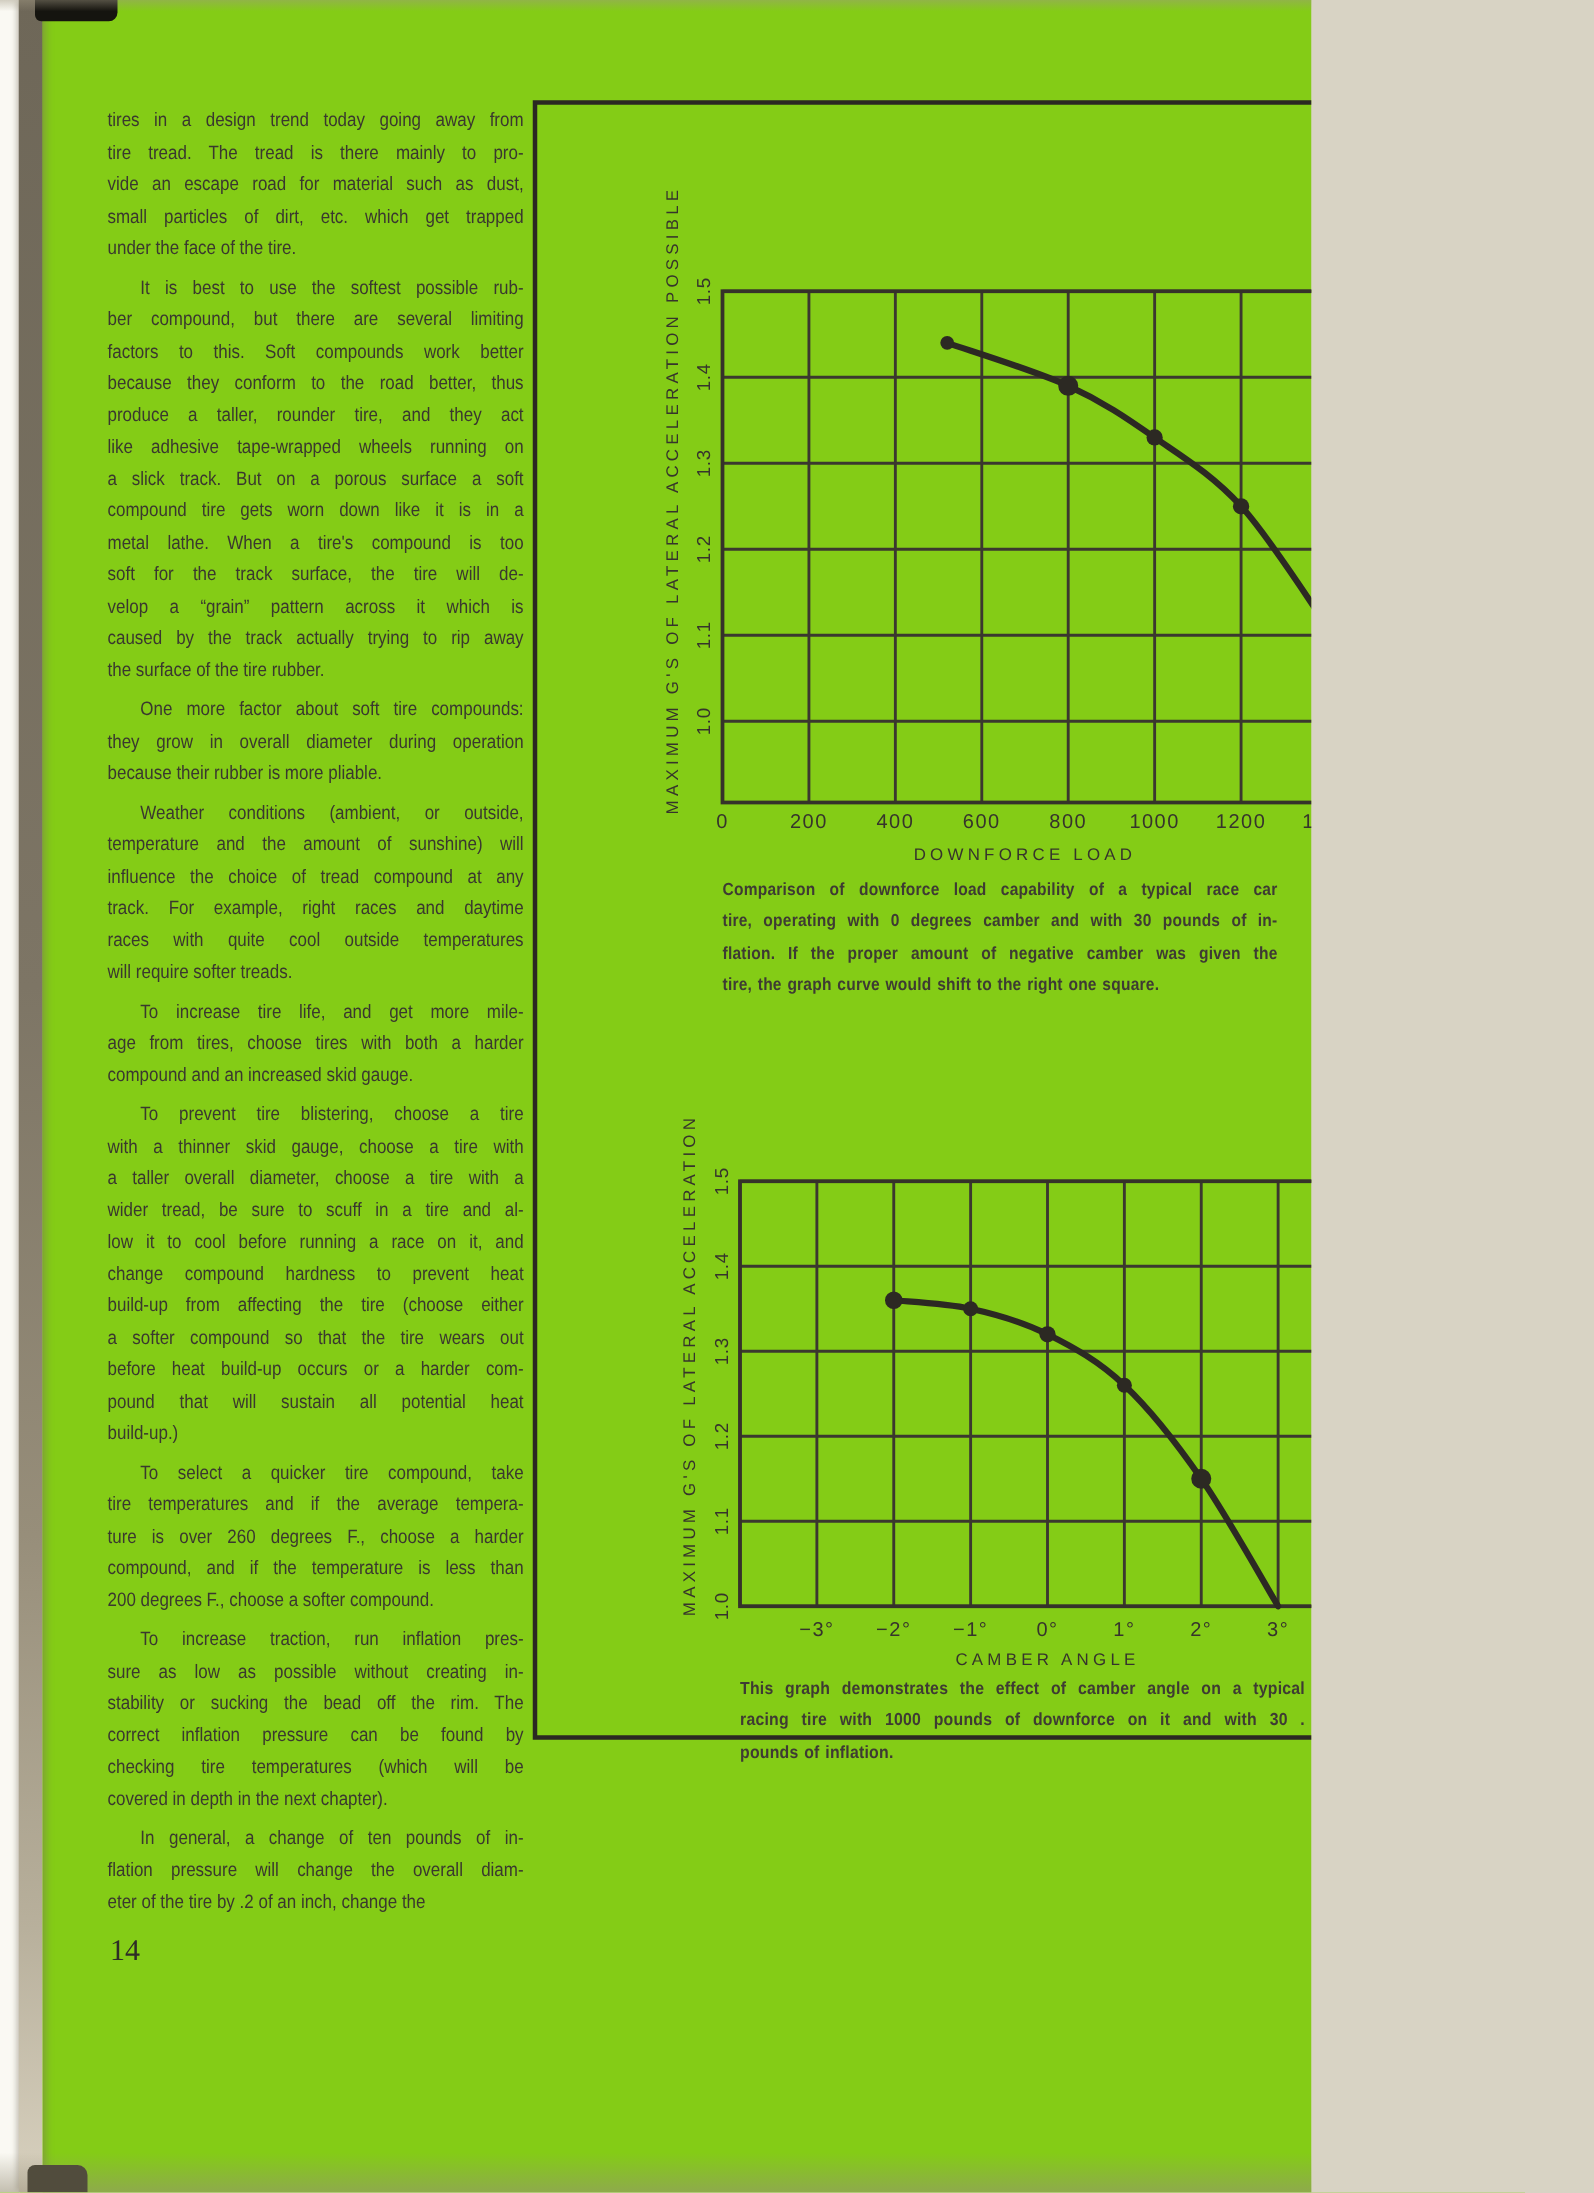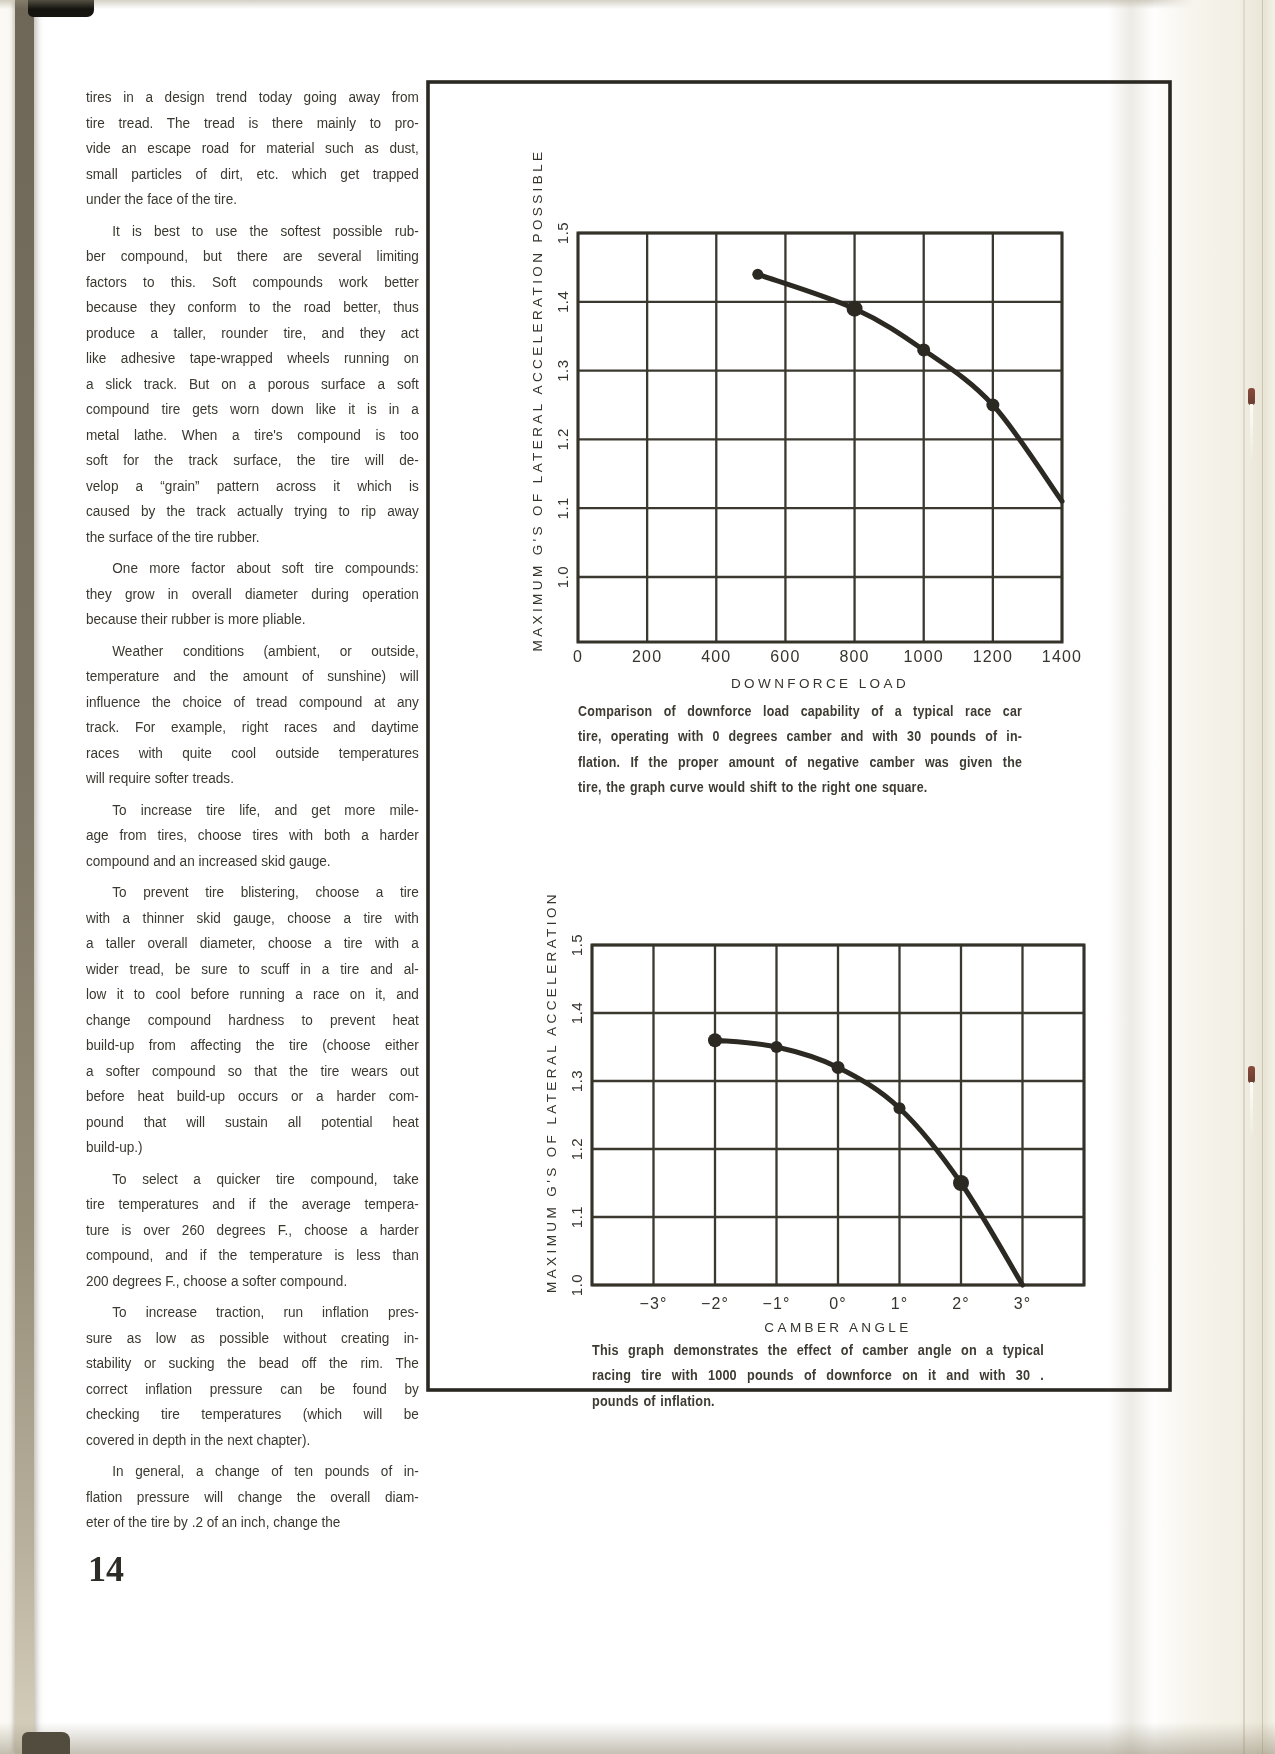--- a/index.html
+++ b/index.html
@@ -1,18 +1,18 @@
 <!DOCTYPE html>
 <html><head>
 <meta charset="utf-8">
 <style>
   html,body{margin:0;padding:0;background:#d8d3c4;}
   .page{
-    position:relative; width:1275px; height:1754px; overflow:hidden;
-    background:#ffffff;
+    position:relative; width:1049px; height:1754px; overflow:hidden;
+    background:#84cc16;
     font-family:"Liberation Sans", sans-serif;
   }
   
   .edge-left-white{position:absolute;left:0;top:0;width:16px;height:1754px;background:#faf9f3;}
   .edge-left-dark{position:absolute;left:15px;top:0;width:19px;height:1754px;
     background:linear-gradient(180deg,#6e6758 0%,#7d7565 45%,#978e7a 70%,#b8b09c 88%,#d8d1bf 100%);
     box-shadow:4px 0 7px -2px rgba(120,112,95,.55), -3px 0 4px -1px rgba(120,112,95,.35);}
   .corner-blob-top{position:absolute;left:28px;top:0;width:66px;height:17px;background:#15140f;border-radius:0 0 7px 5px;}
   .corner-blob-bottom{position:absolute;left:22px;top:1732px;width:48px;height:22px;background:#514c3d;border-radius:6px 8px 0 0;}
   .top-shade{position:absolute;left:0;top:0;width:1275px;height:9px;background:linear-gradient(180deg,rgba(160,152,130,.45),rgba(160,152,130,0));}
@@ -46,21 +46,21 @@
   #fig-svg .grid{stroke:#3b382f;stroke-width:2.3;fill:none;}
   #fig-svg .pborder{stroke:#35322a;stroke-width:3;fill:none;}
   #fig-svg .frame{stroke:#2b2822;stroke-width:3.6;fill:none;}
   #fig-svg .curve{stroke:#2c2923;stroke-width:5;fill:none;stroke-linecap:round;}
   #fig-svg .dot{fill:#2c2923;stroke:none;}
   #fig-svg text{fill:#36342c;font-family:"Liberation Sans",sans-serif;}
   #fig-svg .tickx{font-size:16px;letter-spacing:1.2px;}
   #fig-svg .ticky{font-size:15px;letter-spacing:.5px;}
   #fig-svg .atitle{font-size:13.5px;letter-spacing:3.4px;}
   
-  .page-number{position:absolute;left:88px;top:1548px;font-family:"Liberation Serif",serif;font-size:36px;color:#2e2c26;font-weight:bold;}
+  .page-number{position:absolute;left:88px;top:1548px;font-family:"Liberation Serif",serif;font-size:24px;color:#2e2c26;}
 </style>
 </head>
 <body>
 
 <div class="page">
 
   <div class="edge-left-white"></div>
   <div class="edge-left-dark"></div>
   <div class="corner-blob-top"></div>
   <div class="top-shade"></div>

